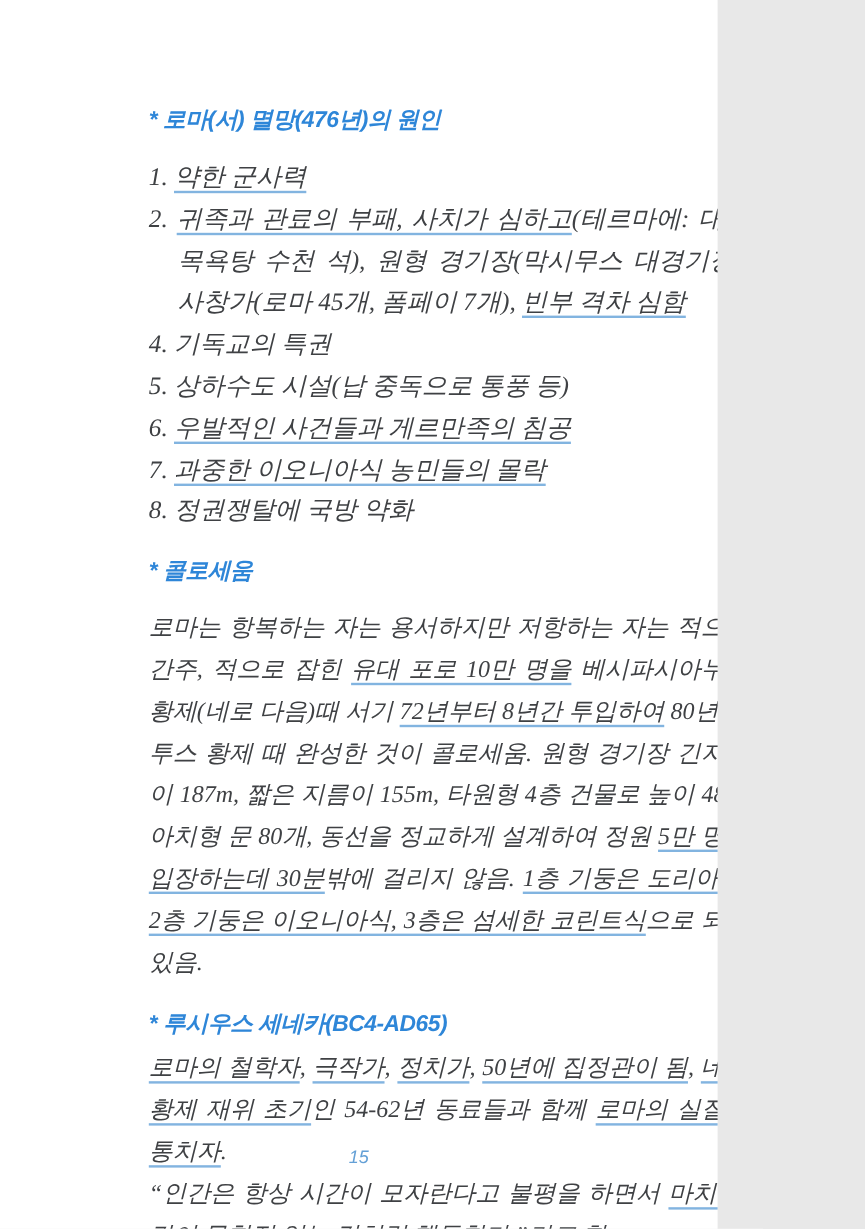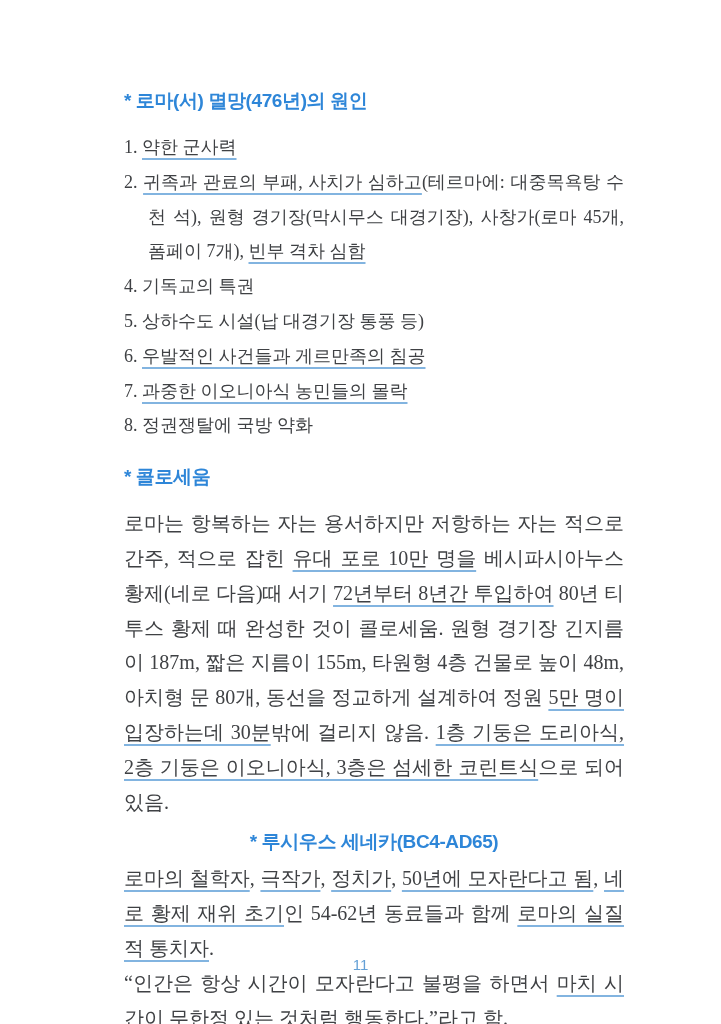--- a/index.html
+++ b/index.html
@@ -11,44 +11,45 @@
   }
   * { box-sizing: border-box; }
   html, body { margin: 0; padding: 0; }
   body {
     width: 721px; height: 1024px;
     background: #e8e8e8;
     font-family: "Liberation Serif", "DejaVu Serif", serif;
   }
   .page {
     position: relative;
-    width: 721px; height: 1024px;
+    width: 598px; height: 1024px;
     background: var(--page-bg);
     color: var(--body-color);
     overflow: hidden;
+    font-style: italic;
   }
   .content {
     position: absolute;
     left: 124px; top: 88px;
     width: 500px;
   }
   .heading {
     font-family: "Liberation Sans", "DejaVu Sans", sans-serif;
     font-weight: bold;
     font-size: 19px;
     line-height: 26px;
     letter-spacing: -0.4px;
     color: var(--heading-color);
     margin: 0 0 16px 0;
   }
   .heading.h2 { margin-top: 21px; }
-  .heading.h3 { margin-top: 10px; margin-bottom: 6px; text-align: center; }
+  .heading.h3 { margin-top: 22px; margin-bottom: 6px; }
   .list { margin: 0; }
   .list-item {
-    font-size: 18px;
+    font-size: 21px;
     line-height: 34.8px;
     padding-left: 24px;
     text-indent: -24px;
     text-align: justify;
     word-break: break-all;
   }
   .num { display: inline; }
   .para {
     margin: 0;
     font-size: 20px;
@@ -75,25 +76,25 @@
 </head>
 <body>
 
 <div class="page">
   <div class="content">
       <div class="heading h1">* 로마(서) 멸망(476년)의 원인</div>
       <div class="list">
         <div class="list-item"><span class="num">1. </span><span class="u">약한 군사력</span></div>
         <div class="list-item"><span class="num">2. </span><span class="u">귀족과 관료의 부패, 사치가 심하고</span><span>(테르마에: 대중목욕탕 수천 석), 원형 경기장(막시무스 대경기장), 사창가(로마 45개, 폼페이 7개), </span><span class="u">빈부 격차 심함</span></div>
         <div class="list-item"><span class="num">4. </span><span>기독교의 특권</span></div>
-        <div class="list-item"><span class="num">5. </span><span>상하수도 시설(납 대경기장 통풍 등)</span></div>
+        <div class="list-item"><span class="num">5. </span><span>상하수도 시설(납 중독으로 통풍 등)</span></div>
         <div class="list-item"><span class="num">6. </span><span class="u">우발적인 사건들과 게르만족의 침공</span></div>
         <div class="list-item"><span class="num">7. </span><span class="u">과중한 이오니아식 농민들의 몰락</span></div>
         <div class="list-item"><span class="num">8. </span><span>정권쟁탈에 국방 약화</span></div>
       </div>
       <div class="heading h2">* 콜로세움</div>
       <p class="para"><span>로마는 항복하는 자는 용서하지만 저항하는 자는 적으로 간주, 적으로 잡힌 </span><span class="u">유대 포로 10만 명을</span><span> 베시파시아누스 황제(네로 다음)때 서기 </span><span class="u">72년부터 8년간 투입하여</span><span> 80년 티투스 황제 때 완성한 것이 콜로세움. 원형 경기장 긴지름이 187m, 짧은 지름이 155m, 타원형 4층 건물로 높이 48m, 아치형 문 80개, 동선을 정교하게 설계하여 정원 </span><span class="u">5만 명이 입장하는데 30분</span><span>밖에 걸리지 않음. </span><span class="u">1층 기둥은 도리아식, 2층 기둥은 이오니아식, 3층은 섬세한 코린트식</span><span>으로 되어 있음.</span></p>
       <div class="heading h3">* 루시우스 세네카(BC4-AD65)</div>
-      <p class="para"><span class="u">로마의 철학자</span><span>, </span><span class="u">극작가</span><span>, </span><span class="u">정치가</span><span>, </span><span class="u">50년에 모자란다고 됨</span><span>, </span><span class="u">네로 황제 재위 초기</span><span>인 54-62년 동료들과 함께 </span><span class="u">로마의 실질적 통치자</span><span>.</span></p>
+      <p class="para"><span class="u">로마의 철학자</span><span>, </span><span class="u">극작가</span><span>, </span><span class="u">정치가</span><span>, </span><span class="u">50년에 집정관이 됨</span><span>, </span><span class="u">네로 황제 재위 초기</span><span>인 54-62년 동료들과 함께 </span><span class="u">로마의 실질적 통치자</span><span>.</span></p>
       <p class="para"><span>“인간은 항상 시간이 모자란다고 불평을 하면서 </span><span class="u">마치 시간이 무한정 있는 것처럼 행동한다.”</span><span>라고 함.</span></p>
     </div>
-  <div class="page-number">11</div>
+  <div class="page-number">15</div>
 </div>
 
 </body></html>

